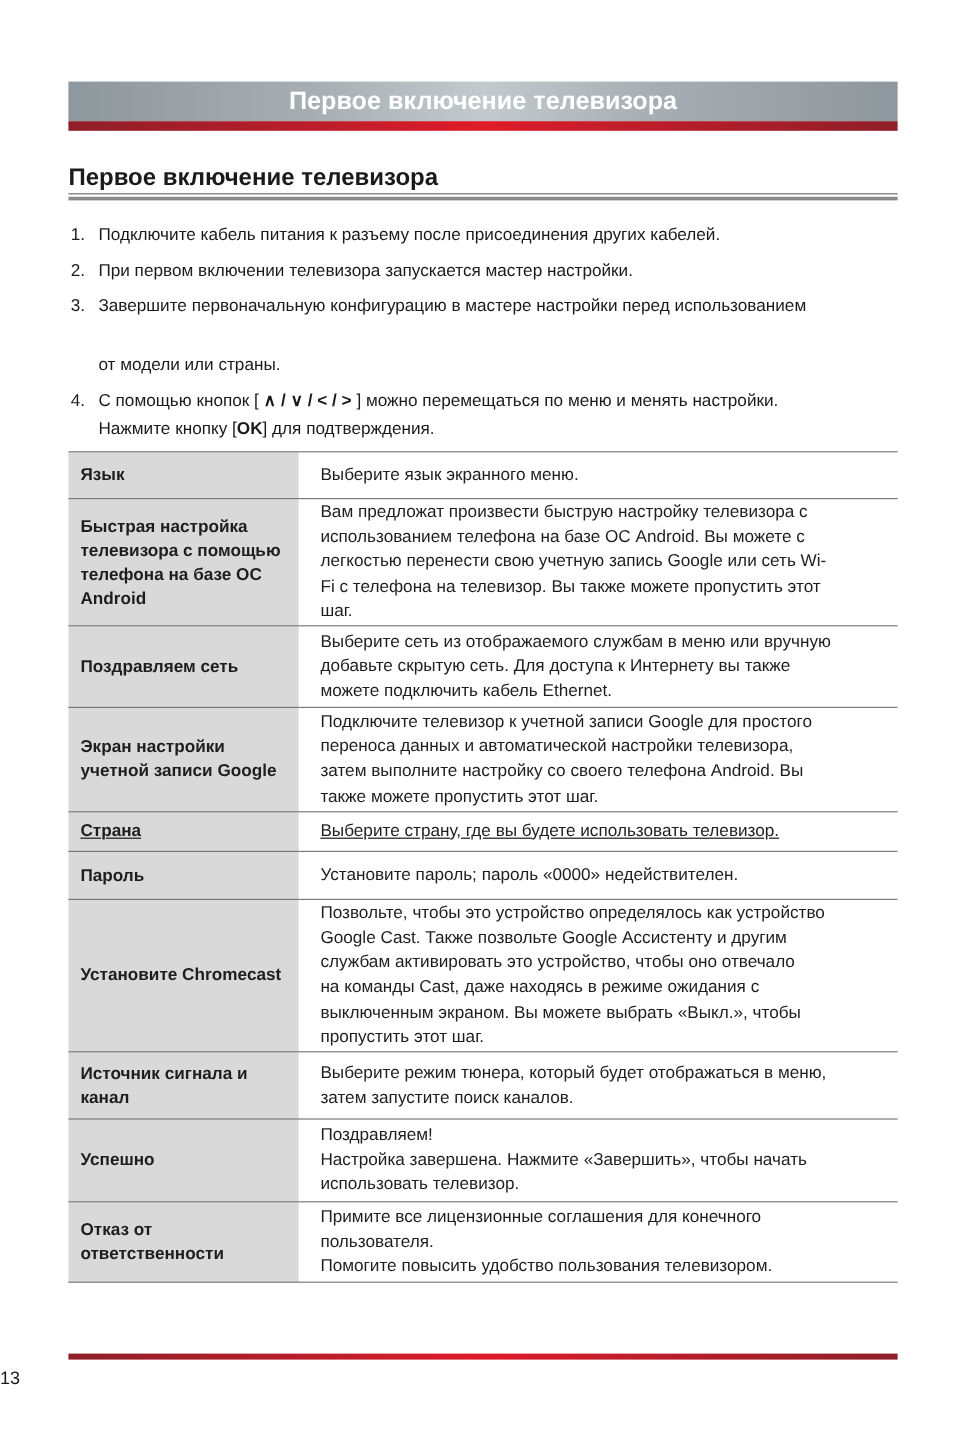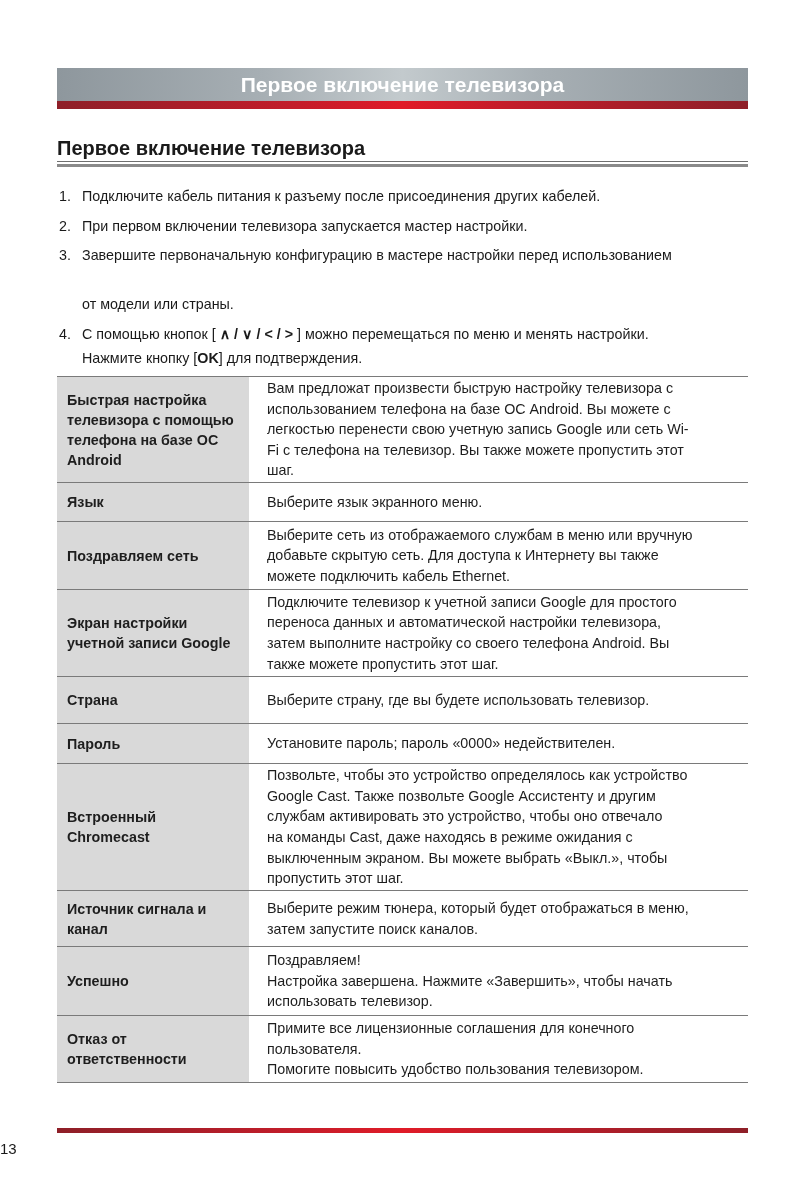--- a/index.html
+++ b/index.html
@@ -56,46 +56,46 @@
   </li>
   <li>
     <span class="num">4.</span>
     <span style="white-space:pre;">С помощью кнопок [ </span><b>∧ / ∨ / &lt; / &gt;</b><span style="white-space:pre;"> ] можно перемещаться по меню и менять настройки.</span><br>
     <span>Нажмите кнопку [</span><b>OK</b><span>] для подтверждения.</span>
   </li>
 </ol>
 
 <table class="settings">
   <tbody id="settings-body">
+      <tr style="height: 39px;">
+        <td class="label">Язык</td>
+        <td class="desc"><span>Выберите язык экранного меню.</span></td>
+      </tr>
       <tr style="height: 106px;">
         <td class="label">Быстрая настройка телевизора с помощью телефона на базе ОС Android</td>
         <td class="desc"><span>Вам предложат произвести быструю настройку телевизора с</span><br><span>использованием телефона на базе ОС Android. Вы можете с</span><br><span>легкостью перенести свою учетную запись Google или сеть Wi-</span><br><span>Fi с телефона на телевизор. Вы также можете пропустить этот</span><br><span>шаг.</span></td>
-      </tr>
-      <tr style="height: 39px;">
-        <td class="label">Язык</td>
-        <td class="desc"><span>Выберите язык экранного меню.</span></td>
       </tr>
       <tr style="height: 68px;">
         <td class="label">Поздравляем сеть</td>
         <td class="desc"><span>Выберите сеть из отображаемого службам в меню или вручную</span><br><span>добавьте скрытую сеть. Для доступа к Интернету вы также</span><br><span>можете подключить кабель Ethernet.</span></td>
       </tr>
       <tr style="height: 87px;">
         <td class="label">Экран настройки учетной записи Google</td>
         <td class="desc"><span>Подключите телевизор к учетной записи Google для простого</span><br><span>переноса данных и автоматической настройки телевизора,</span><br><span>затем выполните настройку со своего телефона Android. Вы</span><br><span>также можете пропустить этот шаг.</span></td>
       </tr>
-      <tr style="height: 47px;">
+      <tr style="height: 33px; text-decoration: underline;">
         <td class="label">Страна</td>
         <td class="desc"><span>Выберите страну, где вы будете использовать телевизор.</span></td>
       </tr>
       <tr style="height: 40px;">
         <td class="label">Пароль</td>
         <td class="desc"><span>Установите пароль; пароль «0000» недействителен.</span></td>
       </tr>
       <tr style="height: 127px;">
-        <td class="label">Встроенный Chromecast</td>
+        <td class="label">Установите Chromecast</td>
         <td class="desc"><span>Позвольте, чтобы это устройство определялось как устройство</span><br><span>Google Cast. Также позвольте Google Ассистенту и другим</span><br><span>службам активировать это устройство, чтобы оно отвечало</span><br><span>на команды Cast, даже находясь в режиме ожидания с</span><br><span>выключенным экраном. Вы можете выбрать «Выкл.», чтобы</span><br><span>пропустить этот шаг.</span></td>
       </tr>
       <tr style="height: 56px;">
         <td class="label">Источник сигнала и канал</td>
         <td class="desc"><span>Выберите режим тюнера, который будет отображаться в меню,</span><br><span>затем запустите поиск каналов.</span></td>
       </tr>
       <tr style="height: 69px;">
         <td class="label">Успешно</td>
         <td class="desc"><span>Поздравляем!</span><br><span>Настройка завершена. Нажмите «Завершить», чтобы начать</span><br><span>использовать телевизор.</span></td>
       </tr>

